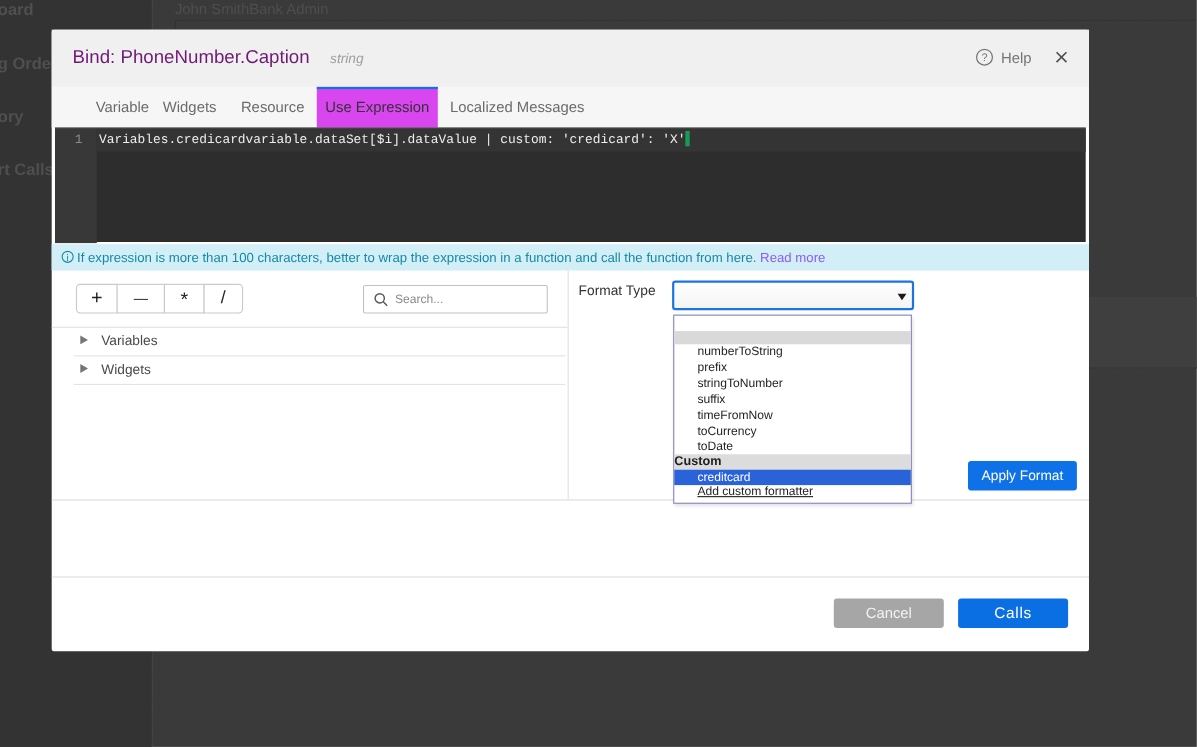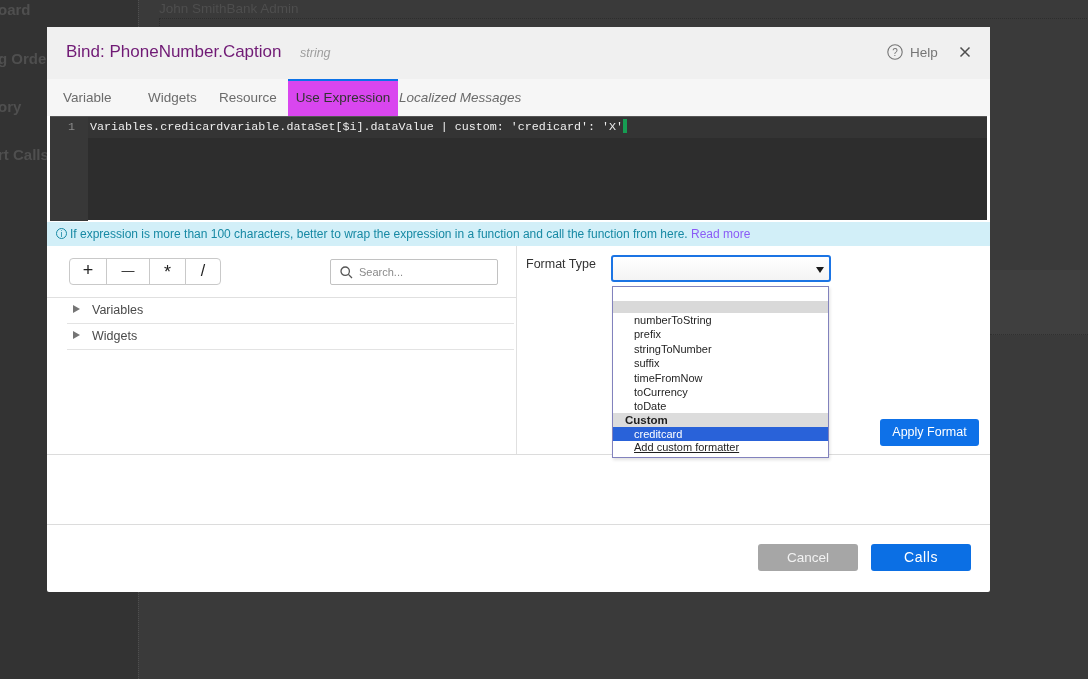--- a/index.html
+++ b/index.html
@@ -54,21 +54,21 @@
   #lsep1 { left:20px; top:296px; width:447px; height:1px; background:#e3e3e3; }
   #lsep2 { left:20px; top:322px; width:447px; height:1px; background:#e3e3e3; }
 
   #ftlabel { left:479px; top:230px; font-size:12.5px; color:#333; }
   #select { left:564px; top:228px; width:220px; height:27px; border:2px solid #1b74e4; border-radius:3px; background:linear-gradient(#ffffff,#f4f4f4); }
   #selarrow { position:absolute; right:5px; top:10px; width:0; height:0; border-top:6px solid #1a1a1a; border-left:4px solid transparent; border-right:4px solid transparent; }
 
   #dropdown { left:565px; top:259px; width:217px; height:172px; background:#fff; border:1px solid #8282bd; font-size:11px; color:#1f1f1f; z-index:5; box-shadow:1px 2px 3px rgba(0,0,0,0.12); }
   #dropdown .row { position:absolute; left:0; width:215px; height:14.4px; line-height:14.4px; padding-left:21px; white-space:nowrap; }
   #dd-gray { position:absolute; left:0; top:14px; width:215px; height:11.5px; background:#d9d9d9; }
-  #dd-custom { position:absolute; left:0; top:126px; width:215px; height:14px; background:#dcdcdc; font-weight:bold; padding-left:12px; line-height:14px; font-size:11.5px; }
+  #dd-custom { position:absolute; left:0; top:126px; width:215px; height:14px; background:#dcdcdc; font-weight:bold; padding-left:0; line-height:14px; font-size:11.5px; }
   #dd-credit { position:absolute; left:0; top:140px; width:215px; height:14.4px; background:#2962d9; color:#fff; padding-left:21px; line-height:14.4px; }
 
   #applyfmt { left:833px; top:392px; width:99px; height:27px; background:#0e71e8; border-radius:3px; color:#fff; font-size:12.5px; text-align:center; line-height:27px; }
 
   #hline1 { left:0; top:427px; width:943px; height:1px; background:#dcdcdc; }
   #hline2 { left:0; top:497px; width:943px; height:1px; background:#dcdcdc; }
 
   #cancel { left:711px; top:517px; width:100px; height:27px; background:#a6a6a6; border-radius:3px; color:#f2f2f2; font-size:13.5px; text-align:center; line-height:27px; }
   #bind { left:824px; top:517px; width:100px; height:27px; background:#0b6fe4; border-radius:3px; color:#ffffff; font-size:14px; letter-spacing:0.6px; text-align:center; line-height:27px; }
 </style>
@@ -96,27 +96,27 @@
         </svg>Help
       </div>
       <div id="closex" class="abs">
         <svg width="20" height="20" viewBox="0 0 20 20">
           <path d="M5.5 5.5 L14.5 14.5 M14.5 5.5 L5.5 14.5" stroke="#4e4e4e" stroke-width="1.5"></path>
         </svg>
       </div>
     </div>
 
     <div id="tabbar" class="abs">
-      <div class="tab" style="left:16px;">Variable</div>
+      <div class="tab" style="left:40px;">Variable</div>
       <div class="tab" style="left:101px;">Widgets</div>
       <div class="tab" style="left:172px;">Resource</div>
       <div id="activetab">
         <span>Use Expression</span>
       </div>
-      <div class="tab" style="left:352px;font-style:italic;">Localized Messages</div>
+      <div class="tab" style="left:362px;">Localized Messages</div>
     </div>
 
     <div id="editor" class="abs">
       <div id="gutter" class="abs"></div>
       <div id="line1hl" class="abs"></div>
       <div id="lnum" class="abs">1</div>
       <div id="code" class="abs">Variables.credicardvariable.dataSet[$i].dataValue | custom: 'credicard': 'X'<span id="caret"></span></div>
     </div>
 
     <div id="infobar" class="abs">

